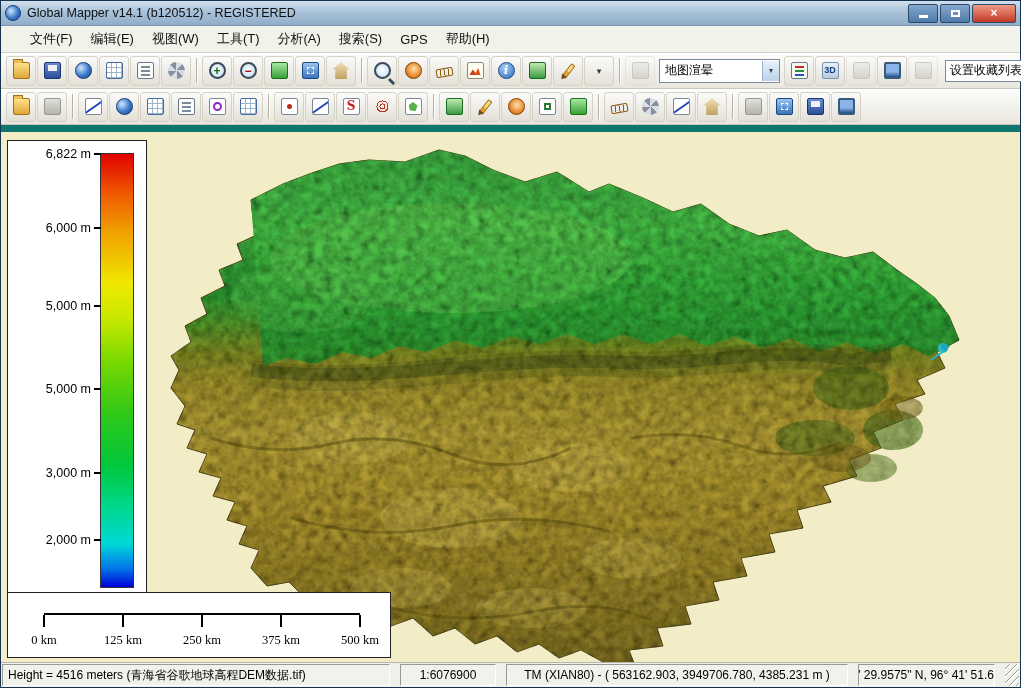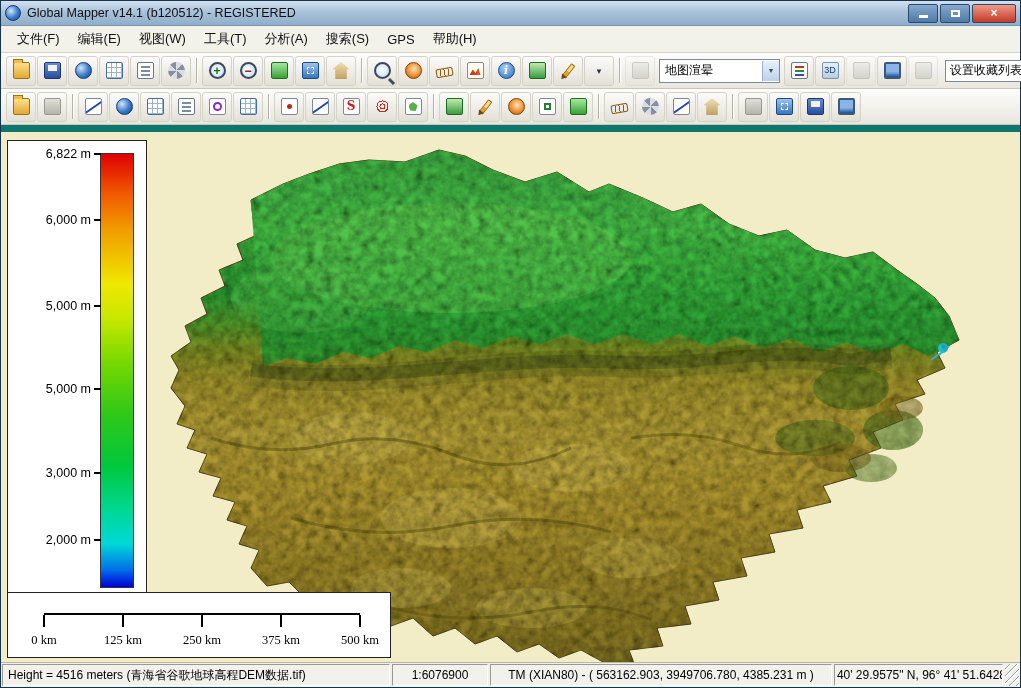--- a/index.html
+++ b/index.html
@@ -7,21 +7,21 @@
   
   .titlebar{height:24px;background:linear-gradient(#d2e0ef,#a9c2da 45%,#90adc9);display:flex;align-items:center;padding:0 4px;border-bottom:1px solid #7793ad;flex:0 0 auto;}
   .title-text{font-size:12.5px;color:#101010;margin-left:6px;flex:1;white-space:nowrap;overflow:hidden;}
   .winbtns{display:flex;gap:2px;}
   .winbtn{width:28px;height:17px;border:1px solid #2a4a6a;border-radius:2px;display:flex;align-items:center;justify-content:center;background:linear-gradient(#86a8cc,#4f7aa8);color:#fff;}
   .winbtn.close{width:42px;background:linear-gradient(#ee9a86,#c23a28);}
   .wb-min{width:9px;height:3px;background:#fff;margin-top:7px;}
   .wb-max{width:9px;height:7px;border:2px solid #fff;box-sizing:border-box;}
   .wb-x{color:#fff;font-weight:bold;font-size:12px;line-height:1;}
   
-  .menubar{height:26px;background:#f2f1ea;display:flex;align-items:center;padding-left:7px;border-bottom:1px solid #d3d0c5;font-size:13px;flex:0 0 auto;}
+  .menubar{height:26px;background:#f2f1ea;display:flex;align-items:center;padding-left:20px;border-bottom:1px solid #d3d0c5;font-size:13px;flex:0 0 auto;}
   .menu-item{padding:4px 9px;color:#111;cursor:default;}
   
   .toolbar{height:35px;background:linear-gradient(#fdfdfc,#e9e6dd);display:flex;align-items:center;padding:0 5px;border-bottom:1px solid #c9c6bb;gap:1px;flex:0 0 auto;}
   .tbtn{width:28px;height:28px;border:1px solid #d4d1c6;border-radius:3px;display:flex;align-items:center;justify-content:center;background:linear-gradient(#fbfbfa,#e3e0d6);flex:0 0 auto;}
   .tbtn.disabled{opacity:.45;}
   .tsep{width:1px;height:25px;background:#b4b1a6;box-shadow:1px 0 0 #fff;margin:0 4px;flex:0 0 auto;}
   .chip{width:17px;height:17px;position:relative;border-radius:2px;box-sizing:border-box;display:block;}
   .c-folder{background:linear-gradient(#ffe08a,#e0a838);border:1px solid #9a7316;}
   .c-folder::before{content:"";position:absolute;top:-4px;left:-1px;width:8px;height:3px;background:#eebc50;border:1px solid #9a7316;border-bottom:none;}
   .c-disk{background:linear-gradient(#6a8cd0,#2a4e9a);border:1px solid #1a3570;}
@@ -44,21 +44,21 @@
   .c-profile{background:#fffcf0;border:1px solid #8a8a7a;}
   .c-profile::after{content:"";position:absolute;left:2px;right:2px;bottom:3px;height:7px;background:linear-gradient(100deg,#c03010,#e06020);clip-path:polygon(0 100%,30% 20%,55% 70%,80% 0,100% 100%);}
   .c-info{border-radius:50%;background:radial-gradient(circle at 6px 5px,#a8d0f8,#2a68b8);border:1px solid #1a4a8a;}
   .c-info::after{content:"i";position:absolute;left:50%;top:50%;transform:translate(-50%,-52%);color:#fff;font-family:"DejaVu Serif",serif;font-weight:bold;font-style:italic;font-size:11px;line-height:1;}
   .c-pick{background:linear-gradient(#c0ecb0,#3a9a40);border:1px solid #1c6a24;}
   .c-pencil{width:5px;height:16px;margin:0 auto;transform:rotate(38deg);background:linear-gradient(#ffd878 55%,#e8a028 55%);border:1px solid #9a6a10;border-radius:1px;}
   .c-pencil::after{content:"";position:absolute;left:-2px;bottom:-7px;border:3px solid rgba(0,0,0,0);border-top:5px solid #6a4a18;}
   .c-gray{background:linear-gradient(#e0e0da,#b4b4ac);border:1px solid #98988e;}
   .c-layers{background:#f8f8f2;border:1px solid #6a7a8c;}
   .c-layers::after{content:"";position:absolute;left:3px;top:3px;width:9px;height:2px;background:#c03028;box-shadow:0 4px 0 #2a8a34,0 8px 0 #2a50c0;}
-  .c-3d{background:linear-gradient(#e8f0f8,#b8cce0);border:1px solid #7a92aa;color:#16407c;font-weight:normal;font-size:9px;line-height:15px;text-align:center;}
+  .c-3d{background:linear-gradient(#e8f0f8,#b8cce0);border:1px solid #7a92aa;color:#16407c;font-weight:bold;font-size:9px;line-height:15px;text-align:center;}
   .c-monitor{background:linear-gradient(#8ab4e8 60%,#24508c);border:2px solid #3a5a7c;border-radius:2px;}
   .c-point{background:#fff;border:1px solid #7a8a9a;}
   .c-point::after{content:"";position:absolute;left:5px;top:5px;width:5px;height:5px;border-radius:50%;background:#c02818;}
   .c-line{background:#fff;border:1px solid #7a8a9a;overflow:hidden;}
   .c-line::after{content:"";position:absolute;left:-2px;top:7px;width:20px;height:2px;background:#2040c0;transform:rotate(-35deg);}
   .c-area{background:#fff;border:1px solid #7a8a9a;}
   .c-area::after{content:"";position:absolute;inset:3px;background:#58b048;clip-path:polygon(50% 0,100% 38%,80% 100%,18% 95%,0 35%);}
   .c-rings{background:radial-gradient(circle,rgba(0,0,0,0) 2px,#c03020 2px 3px,rgba(0,0,0,0) 3px 5px,#c03020 5px 6px,rgba(0,0,0,0) 6px);}
   .c-rect{background:#fff;border:1px solid #7a8a9a;}
   .c-rect::after{content:"";position:absolute;inset:4px;border:2px solid #2a7a34;}
@@ -76,21 +76,21 @@
   .legend{position:absolute;left:6px;top:8px;width:138px;height:462px;background:#fff;border:1px solid #222;z-index:2;}
   .leg-bar{position:absolute;right:12px;top:12px;width:32px;height:433px;border:1px solid #333;}
   .leg-row{position:absolute;left:0;width:93px;height:14px;display:flex;align-items:center;justify-content:flex-end;gap:3px;font-size:12.5px;color:#000;}
   .leg-tick{width:7px;height:2px;background:#000;}
   .scalebox{position:absolute;left:6px;bottom:4px;width:382px;height:64px;background:#fff;border:1px solid #222;z-index:2;}
   .ruler{position:absolute;left:36px;right:30px;top:20px;height:14px;border-top:2px solid #000;}
   .rtick{position:absolute;top:0;width:2px;height:12px;background:#000;transform:translateX(-1px);}
   .slabels{position:absolute;left:36px;right:30px;top:40px;height:16px;font-size:12.5px;font-family:Liberation Serif, serif;}
   .slabel{position:absolute;transform:translateX(-50%);white-space:nowrap;}
   
-  .statusbar{height:24px;background:#f0efe9;border-top:1px solid #b8b5aa;display:flex;align-items:stretch;font-size:12px;flex:0 0 auto;}
+  .statusbar{height:24px;background:#f0efe9;border-top:1px solid #b8b5aa;display:flex;align-items:stretch;font-size:12px;flex:0 0 auto;gap:8px;}
   .scell{border:1px solid;border-color:#9a9a94 #ffffff #ffffff #9a9a94;margin:1px;display:flex;align-items:center;padding:0 5px;white-space:nowrap;overflow:hidden;background:#f2f1ec;}
   .s1{width:376px;}
   .s2{width:84px;justify-content:center;}
   .s3{width:330px;justify-content:center;}
   .s4{flex:1;justify-content:center;}
   .grip{width:14px;margin:1px;background:repeating-linear-gradient(135deg,rgba(0,0,0,0) 0 3px,#9a9a94 3px 4px,#fff 4px 5px);}
 </style>
 </head>
 <body>
 
@@ -358,21 +358,21 @@
         <path d="M780,222 q10,-6 18,-14" fill="none" stroke="#2cc8dc" stroke-width="2"></path>
       </g>
     </svg>
 
     <div class="legend">
       <div class="leg-bar" style="background: linear-gradient(rgb(224, 0, 0) 0%, rgb(240, 88, 0) 9%, rgb(240, 160, 0) 18%, rgb(240, 232, 0) 30%, rgb(200, 232, 0) 38%, rgb(120, 216, 0) 48%, rgb(48, 200, 24) 60%, rgb(0, 200, 60) 72%, rgb(0, 216, 144) 82%, rgb(0, 216, 216) 90%, rgb(0, 112, 232) 96%, rgb(0, 0, 216) 100%);"></div>
       <div class="leg-row" style="top:6px;">
           <span>6,822 m</span>
           <span class="leg-tick"></span>
         </div>
-      <div class="leg-row" style="top:72px;">
+      <div class="leg-row" style="top:80px;">
           <span>6,000 m</span>
           <span class="leg-tick"></span>
         </div>
       <div class="leg-row" style="top:158px;">
           <span>5,000 m</span>
           <span class="leg-tick"></span>
         </div>
       <div class="leg-row" style="top:241px;">
           <span>5,000 m</span>
           <span class="leg-tick"></span>

